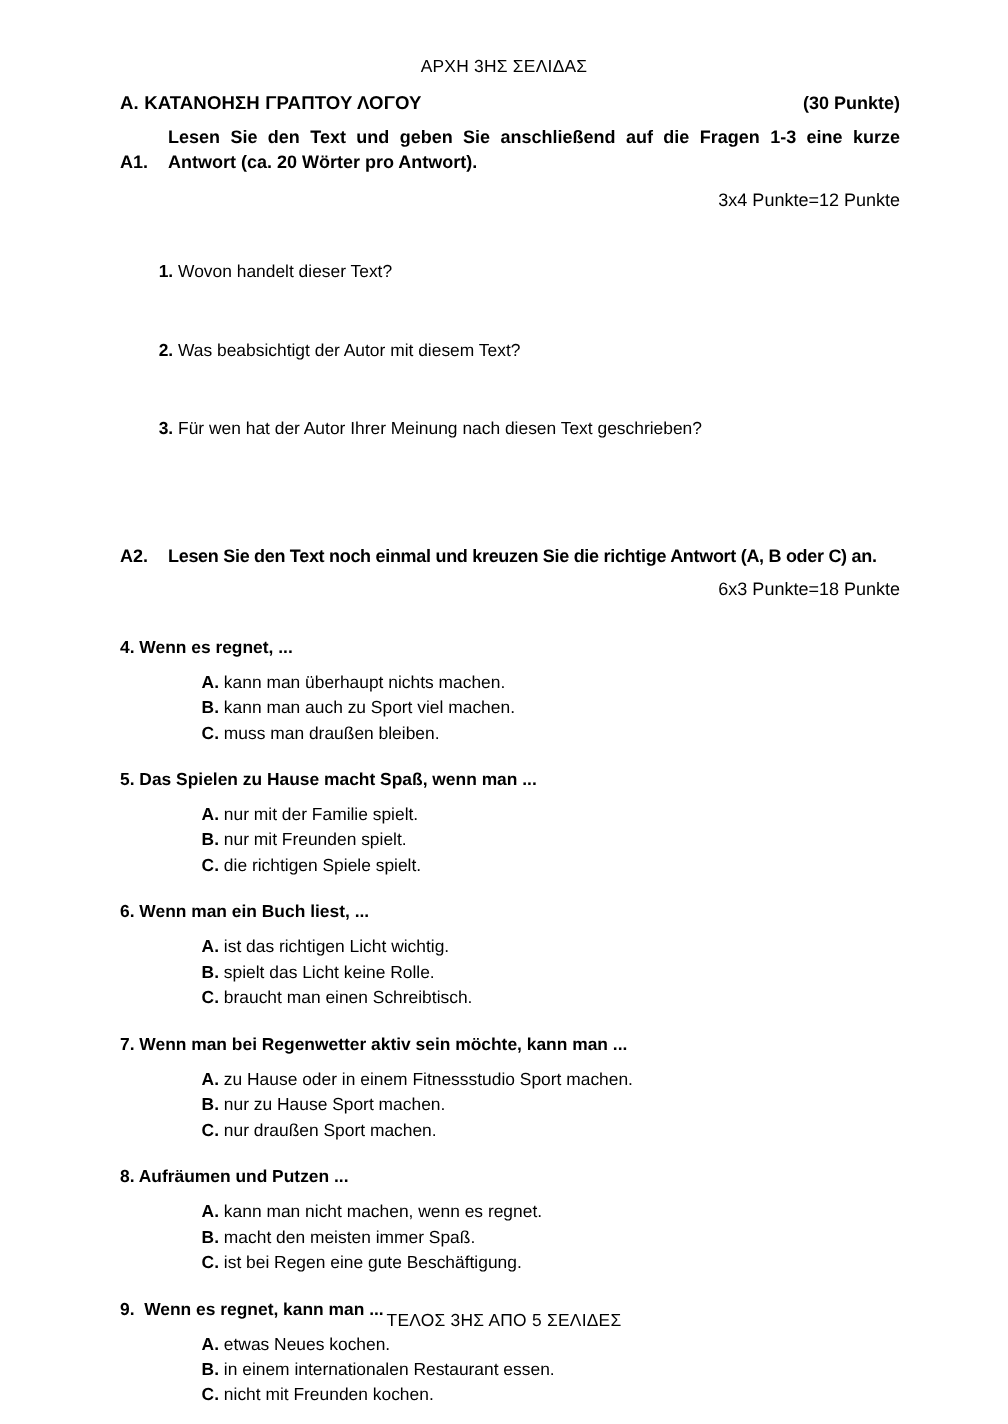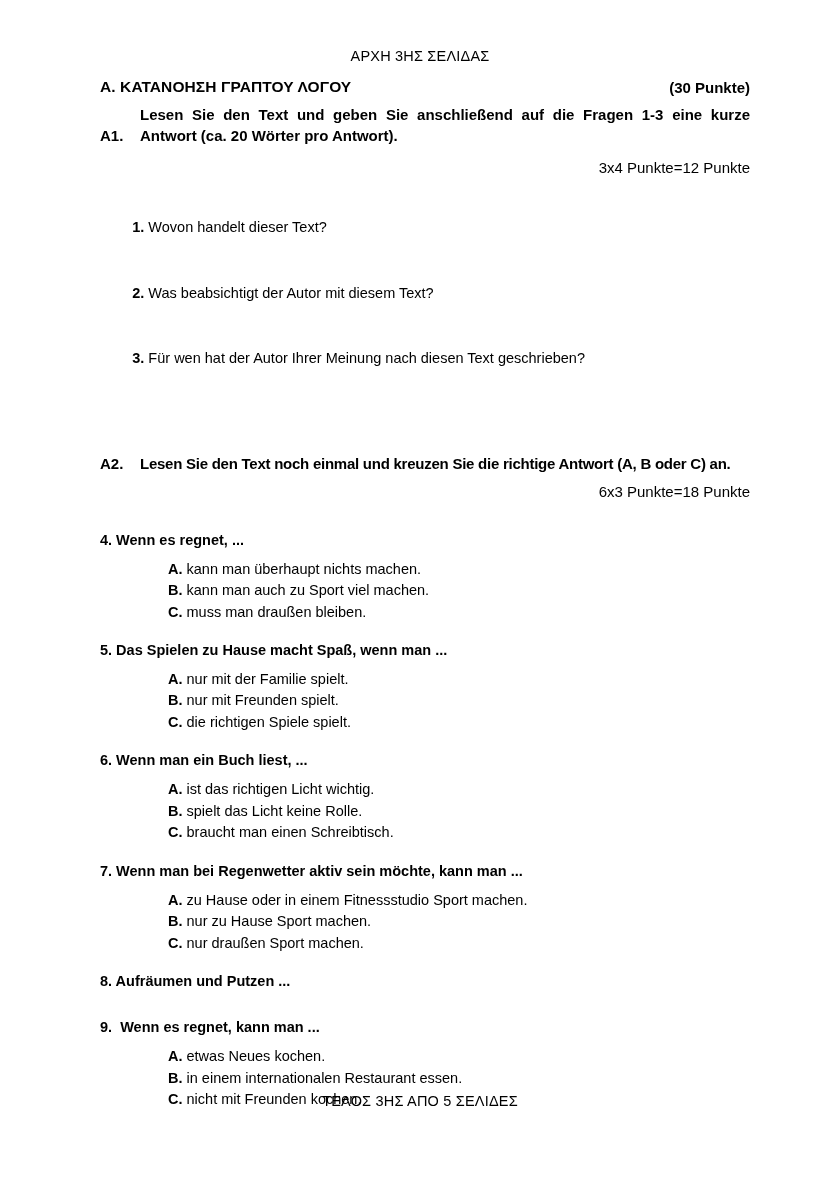--- a/index.html
+++ b/index.html
@@ -48,21 +48,21 @@
   .content {
     position: absolute;
     left: 100px;
     top: 78px;
     width: 650px;
   }
 
   
   .section-title-row {
     display: flex;
-    align-items: center;
+    align-items: flex-start;
     justify-content: space-between;
     font-weight: bold;
     font-size: 15.5px;
   }
   .section-title {
     letter-spacing: 0.1px;
   }
   .section-points {
     font-size: 15px;
     white-space: nowrap;
@@ -237,20 +237,25 @@
           <div class="mc-option"><span class="opt-letter">B.</span><span> nur zu Hause Sport machen.</span></div>
           <div class="mc-option"><span class="opt-letter">C.</span><span> nur draußen Sport machen.</span></div>
         </div>
       </div>
 
       <div class="sp-mc-block"></div>
 
       <div class="mc-block">
         <div class="mc-stem">8. Aufräumen und Putzen ...</div>
         <div class="sp-mc-stem"></div>
+        <div class="mc-options">
+          <div class="mc-option"><span class="opt-letter">A.</span><span> kann man nicht machen, wenn es regnet.</span></div>
+          <div class="mc-option"><span class="opt-letter">B.</span><span> macht den meisten immer Spaß.</span></div>
+          <div class="mc-option"><span class="opt-letter">C.</span><span> ist bei Regen eine gute Beschäftigung.</span></div>
+        </div>
       </div>
 
       <div class="sp-mc-block"></div>
 
       <div class="mc-block">
         <div class="mc-stem">9.  Wenn es regnet, kann man ...</div>
         <div class="sp-mc-stem"></div>
         <div class="mc-options">
           <div class="mc-option"><span class="opt-letter">A.</span><span> etwas Neues kochen.</span></div>
           <div class="mc-option"><span class="opt-letter">B.</span><span> in einem internationalen Restaurant essen.</span></div>

